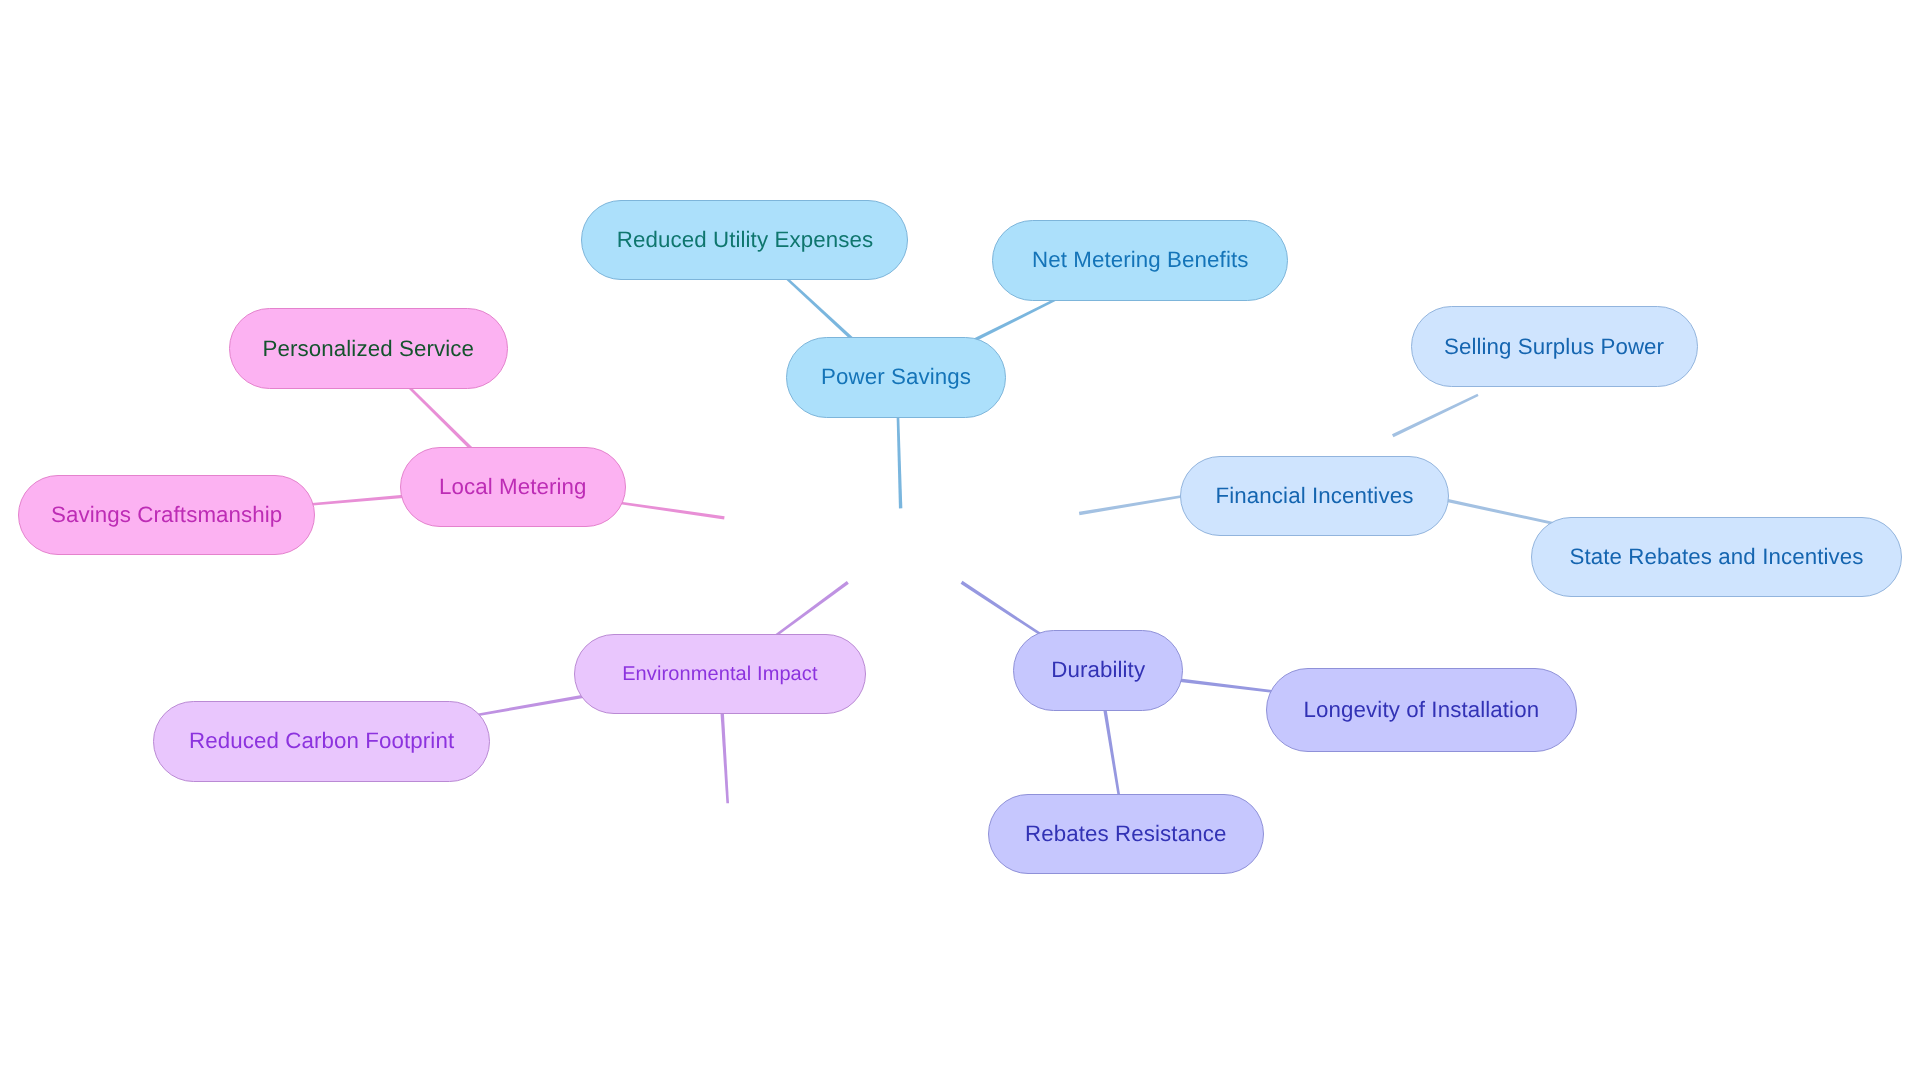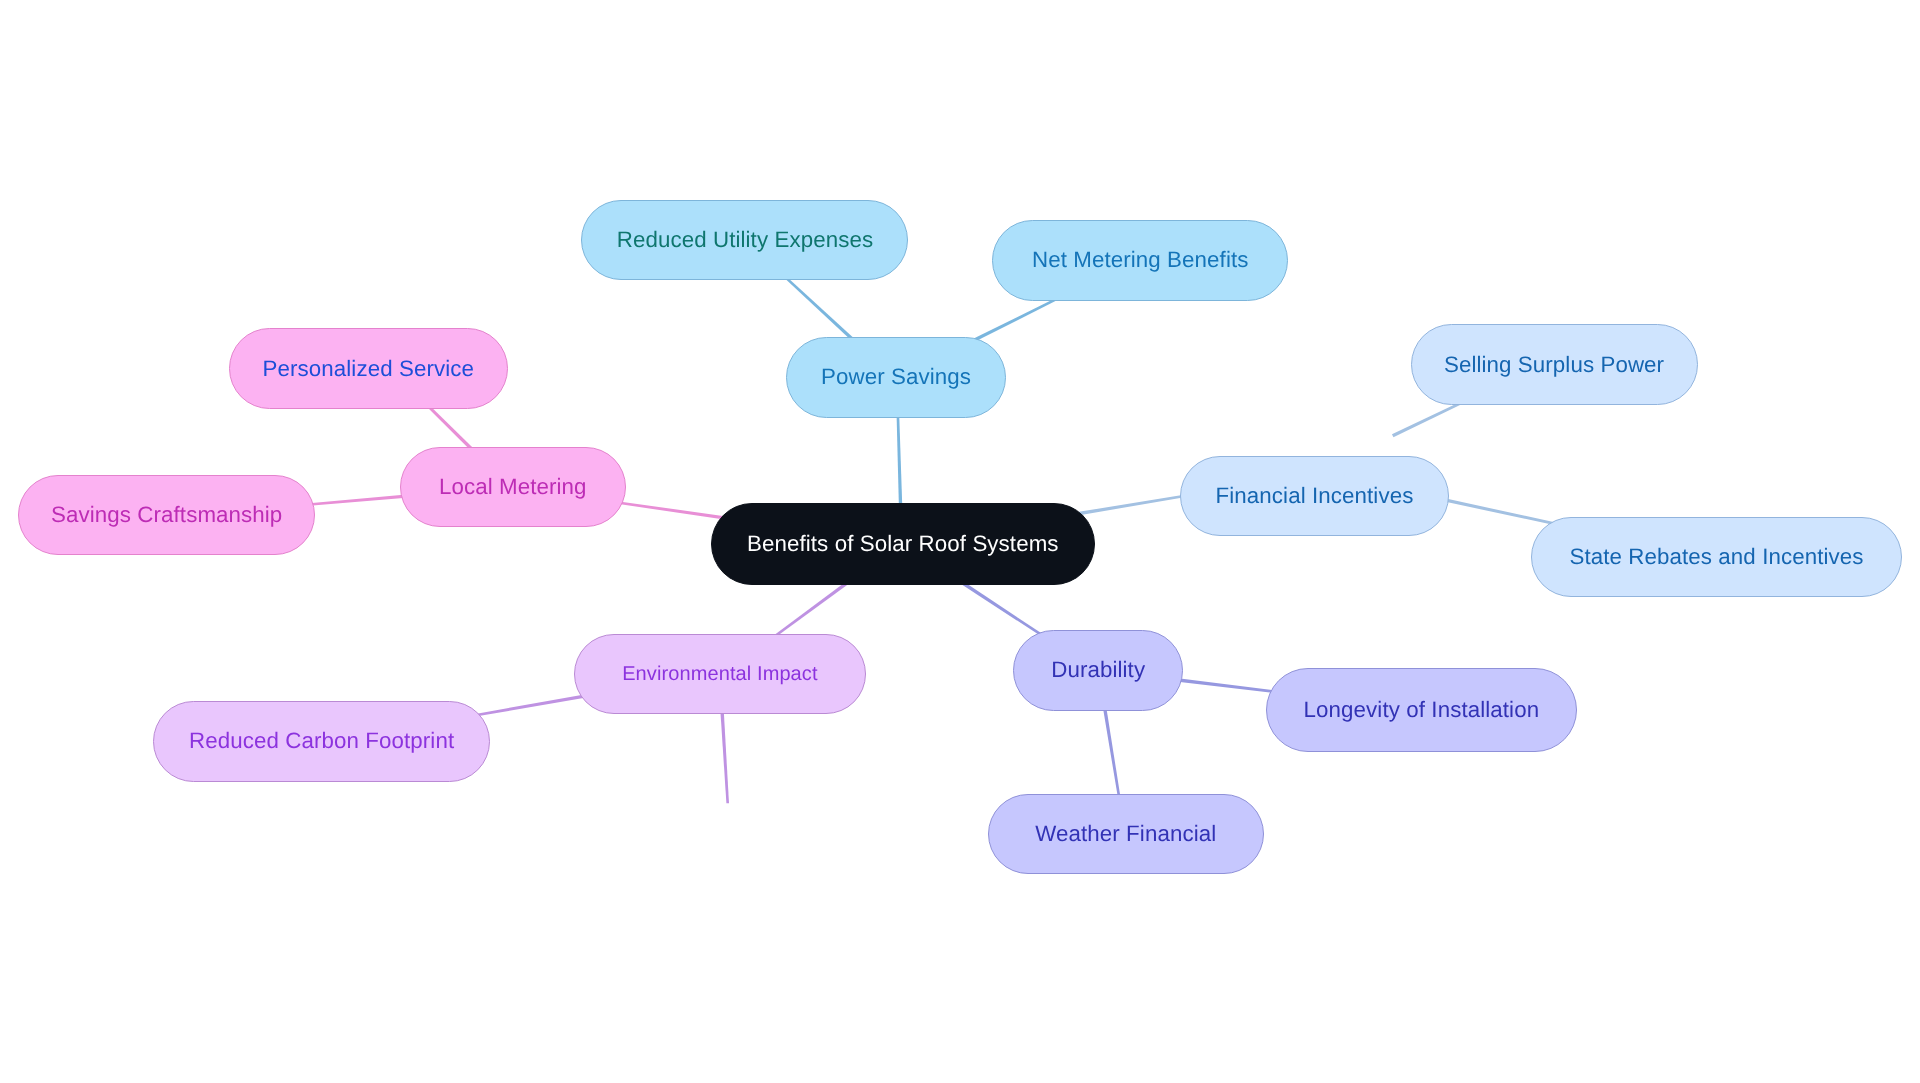--- a/index.html
+++ b/index.html
@@ -68,60 +68,57 @@
     <polygon class="edge" points="1102.72,706.44 1118.12,798.84 1120.68,798.43 1106.08,705.89" fill="#9698e0"></polygon>
     <polygon class="edge" points="846.81,580.96 773.31,635.72 774.85,637.82 848.83,583.70" fill="#bf92e2"></polygon>
     <polygon class="edge" points="582.83,694.77 476.75,713.68 477.20,716.24 583.42,698.12" fill="#bf92e2"></polygon>
     <polygon class="edge" points="720.30,709.81 726.41,803.37 729.00,803.21 723.69,709.61" fill="#bf92e2"></polygon>
     <polygon class="edge" points="724.59,516.23 619.24,501.40 618.87,503.97 724.11,519.60" fill="#e88fd6"></polygon>
     <polygon class="edge" points="473.85,448.80 409.56,385.86 407.73,387.71 471.46,451.22" fill="#e88fd6"></polygon>
     <polygon class="edge" points="406.14,494.48 309.31,503.23 309.53,505.83 406.43,497.86" fill="#e88fd6"></polygon>
   </svg>
 
   <div id="node-layer">
-    <div class="node root" style="left: 710.6px; top: 503px; width: 384.4px; height: 81.6px; background: rgb(12, 17, 25); border-color: rgb(12, 17, 25); color: rgb(255, 255, 255); border-width: 1.5px; font-size: 22.3px;">
-      <span class="lbl">Benefits of Solar Roof Systems</span>
-    </div>
     <div class="node branch" style="left: 786.1px; top: 337.3px; width: 219.9px; height: 80.6px; background: rgb(172, 224, 251); border-color: rgb(125, 181, 218); color: rgb(20, 116, 184); border-width: 1.5px; font-size: 22.3px;">
       <span class="lbl">Power Savings</span>
     </div>
     <div class="node branch" style="left: 581.4px; top: 199.8px; width: 327.1px; height: 80px; background: rgb(172, 224, 251); border-color: rgb(125, 181, 218); color: #0f766e; border-width: 1.5px; font-size: 22.3px;">
       <span class="lbl">Reduced Utility Expenses</span>
     </div>
     <div class="node branch" style="left: 992.3px; top: 219.8px; width: 295.9px; height: 81px; background: rgb(172, 224, 251); border-color: rgb(125, 181, 218); color: rgb(20, 116, 184); border-width: 1.5px; font-size: 22.3px;">
       <span class="lbl">Net Metering Benefits</span>
     </div>
     <div class="node branch" style="left: 1180px; top: 456px; width: 269px; height: 80px; background: rgb(207, 228, 254); border-color: rgb(146, 180, 221); color: rgb(21, 101, 176); border-width: 1.5px; font-size: 22.3px;">
       <span class="lbl">Financial Incentives</span>
     </div>
-    <div class="node branch" style="left: 1410.5px; top: 324px; width: 287.1px; height: 81.3px; background: rgb(207, 228, 254); border-color: rgb(146, 180, 221); color: rgb(21, 101, 176); border-width: 1.5px; font-size: 22.3px;">
+    <div class="node branch" style="left: 1410.5px; top: 306px; width: 287.1px; height: 81.3px; background: rgb(207, 228, 254); border-color: rgb(146, 180, 221); color: rgb(21, 101, 176); border-width: 1.5px; font-size: 22.3px;">
       <span class="lbl">Selling Surplus Power</span>
     </div>
     <div class="node branch" style="left: 1531.3px; top: 516.7px; width: 370.4px; height: 80.8px; background: rgb(207, 228, 254); border-color: rgb(146, 180, 221); color: rgb(21, 101, 176); border-width: 1.5px; font-size: 22.3px;">
       <span class="lbl">State Rebates and Incentives</span>
     </div>
     <div class="node branch" style="left: 1013.3px; top: 630.3px; width: 169.8px; height: 80.5px; background: rgb(198, 199, 254); border-color: rgb(143, 145, 216); color: rgb(50, 50, 181); border-width: 1.5px; font-size: 22.3px;">
       <span class="lbl">Durability</span>
     </div>
     <div class="node branch" style="left: 1265.7px; top: 667.7px; width: 311.4px; height: 84px; background: rgb(198, 199, 254); border-color: rgb(143, 145, 216); color: rgb(50, 50, 181); border-width: 1.5px; font-size: 22.3px;">
       <span class="lbl">Longevity of Installation</span>
     </div>
     <div class="node branch" style="left: 987.5px; top: 794px; width: 276.5px; height: 80px; background: rgb(198, 199, 254); border-color: rgb(143, 145, 216); color: rgb(50, 50, 181); border-width: 1.5px; font-size: 22.3px;">
-      <span class="lbl">Weather Financial</span>
+      <span class="lbl">Rebates Resistance</span>
     </div>
     <div class="node branch" style="left: 573.7px; top: 633.6px; width: 292.4px; height: 80.8px; background: rgb(233, 198, 253); border-color: rgb(186, 138, 212); color: rgb(140, 51, 222); border-width: 1.5px; font-size: 20px;">
       <span class="lbl">Environmental Impact</span>
     </div>
     <div class="node branch" style="left: 152.8px; top: 700.6px; width: 337.7px; height: 81.5px; background: rgb(233, 198, 253); border-color: rgb(186, 138, 212); color: rgb(140, 51, 222); border-width: 1.5px; font-size: 22.3px;">
       <span class="lbl">Reduced Carbon Footprint</span>
     </div>
     <div class="node branch" style="left: 399.8px; top: 446.7px; width: 226px; height: 80.7px; background: rgb(252, 178, 242); border-color: rgb(228, 130, 205); color: rgb(189, 44, 181); border-width: 1.5px; font-size: 22.3px;">
       <span class="lbl">Local Metering</span>
     </div>
-    <div class="node branch" style="left: 228.9px; top: 308.1px; width: 278.8px; height: 81.2px; background: rgb(252, 178, 242); border-color: rgb(228, 130, 205); color: #1d4ed8; border-width: 1.5px; font-size: 22.3px; margin-top: 20px;">
+    <div class="node branch" style="left: 228.9px; top: 308.1px; width: 278.8px; height: 81.2px; background: rgb(252, 178, 242); border-color: rgb(228, 130, 205); color: #14532d; border-width: 1.5px; font-size: 22.3px;">
       <span class="lbl">Personalized Service</span>
     </div>
     <div class="node branch" style="left: 18px; top: 475.3px; width: 297.4px; height: 79.9px; background: rgb(252, 178, 242); border-color: rgb(228, 130, 205); color: rgb(189, 44, 181); border-width: 1.5px; font-size: 22.3px;">
       <span class="lbl">Savings Craftsmanship</span>
     </div>
   </div>
 
 </div>
 
 </body></html>

